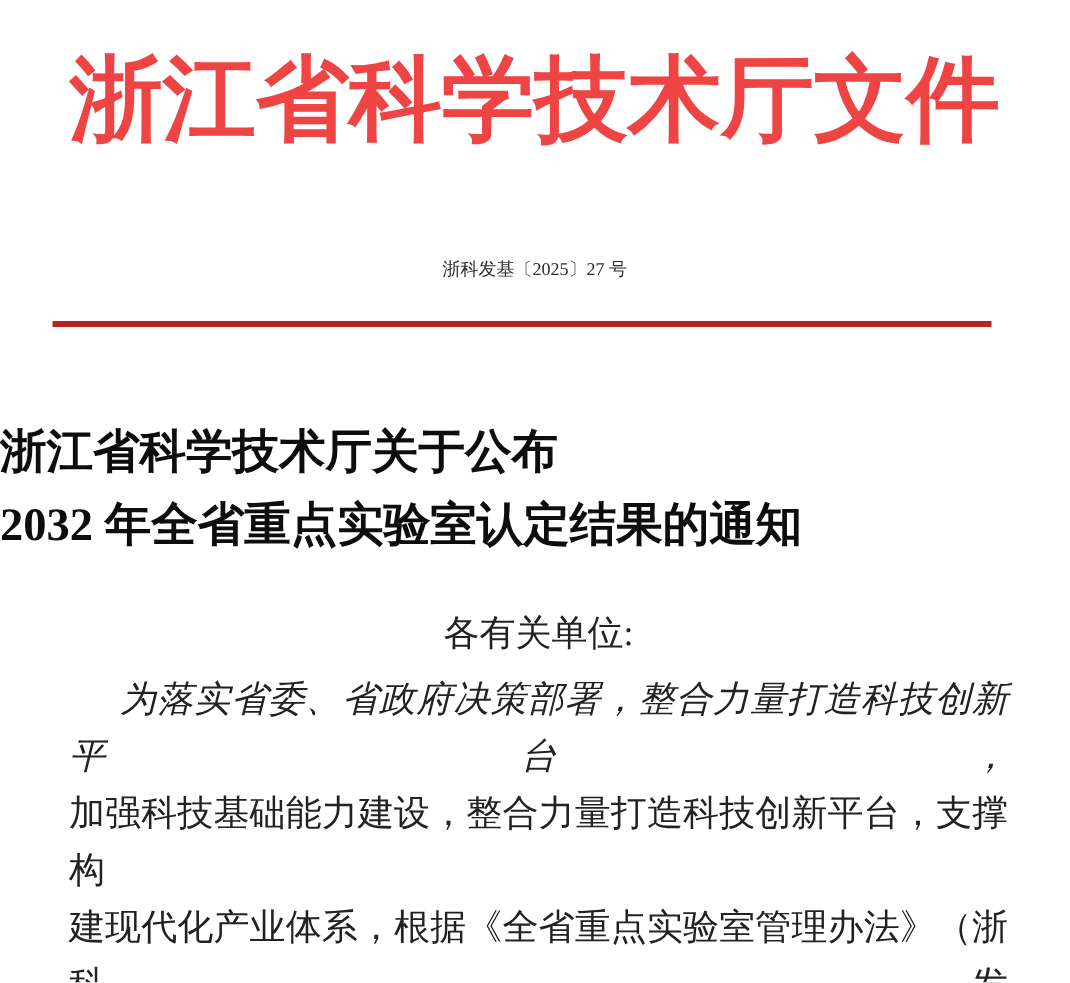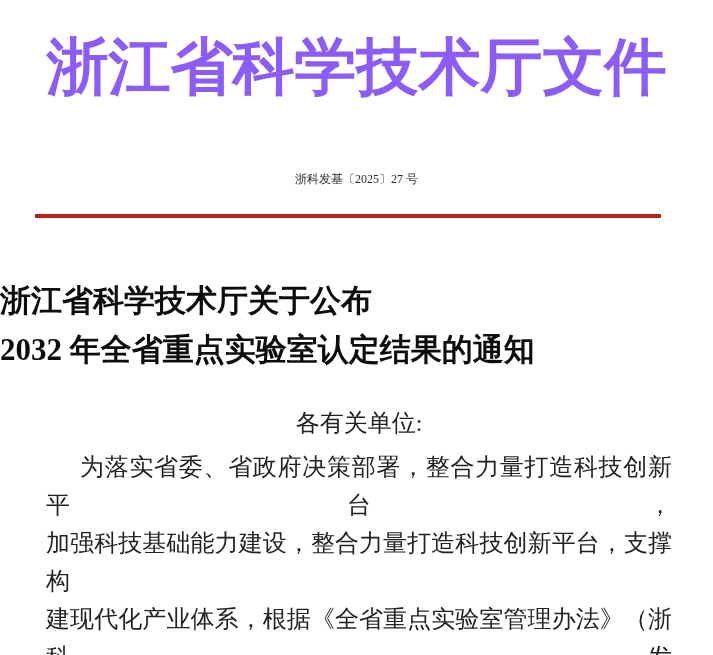--- a/index.html
+++ b/index.html
@@ -17,21 +17,21 @@
     font-family: "Liberation Serif", "DejaVu Serif", serif;
     color: #1c1c1c;
   }
   .header-title {
     margin: 0;
     padding-top: 26px;
     text-align: center;
     font-size: 62px;
     line-height: 82px;
     font-weight: bold;
-    color: #8b5cf6;
+    color: #ef4444;
     letter-spacing: 0px;
     white-space: nowrap;
   }
   .doc-number {
     margin-top: 58px;
     text-align: center;
     font-size: 12px;
     line-height: 26px;
     color: #2a2a2a;
   }
@@ -71,20 +71,21 @@
     line-height: 38px;
     white-space: nowrap;
   }
   .body-line.justify {
     white-space: normal;
     text-align: justify;
     text-align-last: justify;
   }
   .body-line.indent {
     text-indent: 34px;
+    font-style: italic;
   }
 </style>
 </head>
 <body>
 
 <div class="page">
 
   <h1 class="header-title">浙江省科学技术厅文件</h1>
 
   <div class="doc-number">浙科发基〔2025〕27 号</div>

